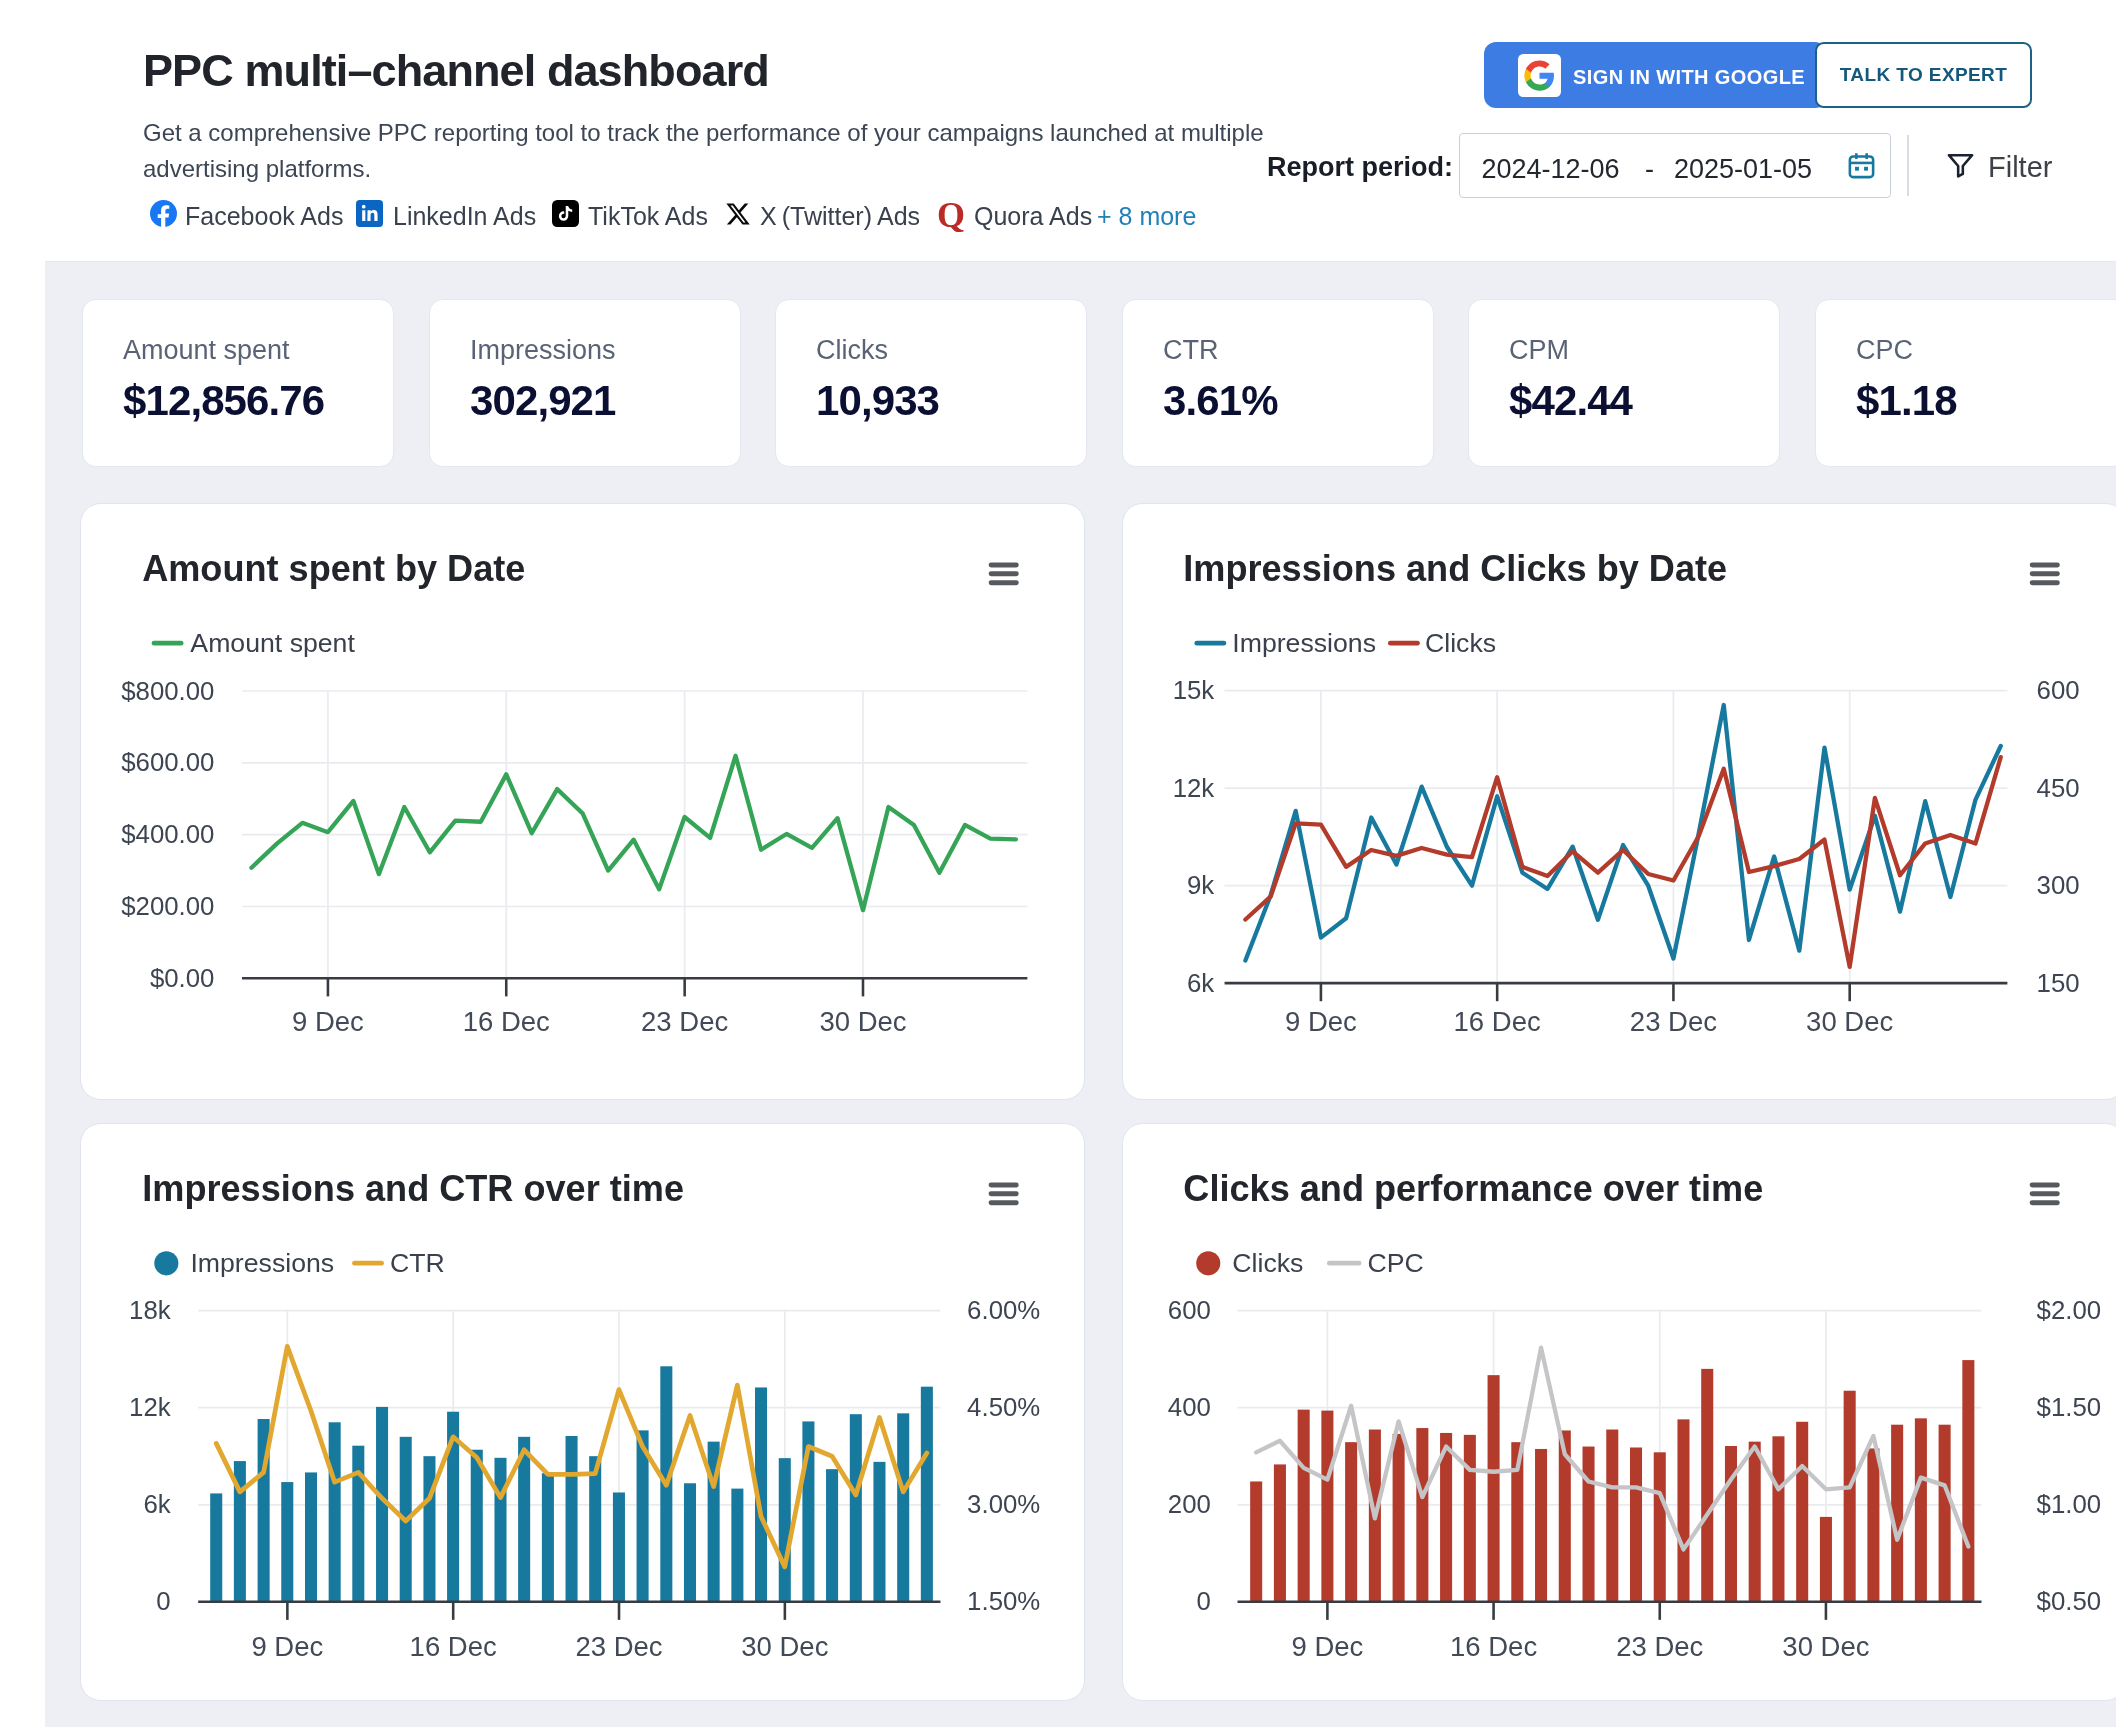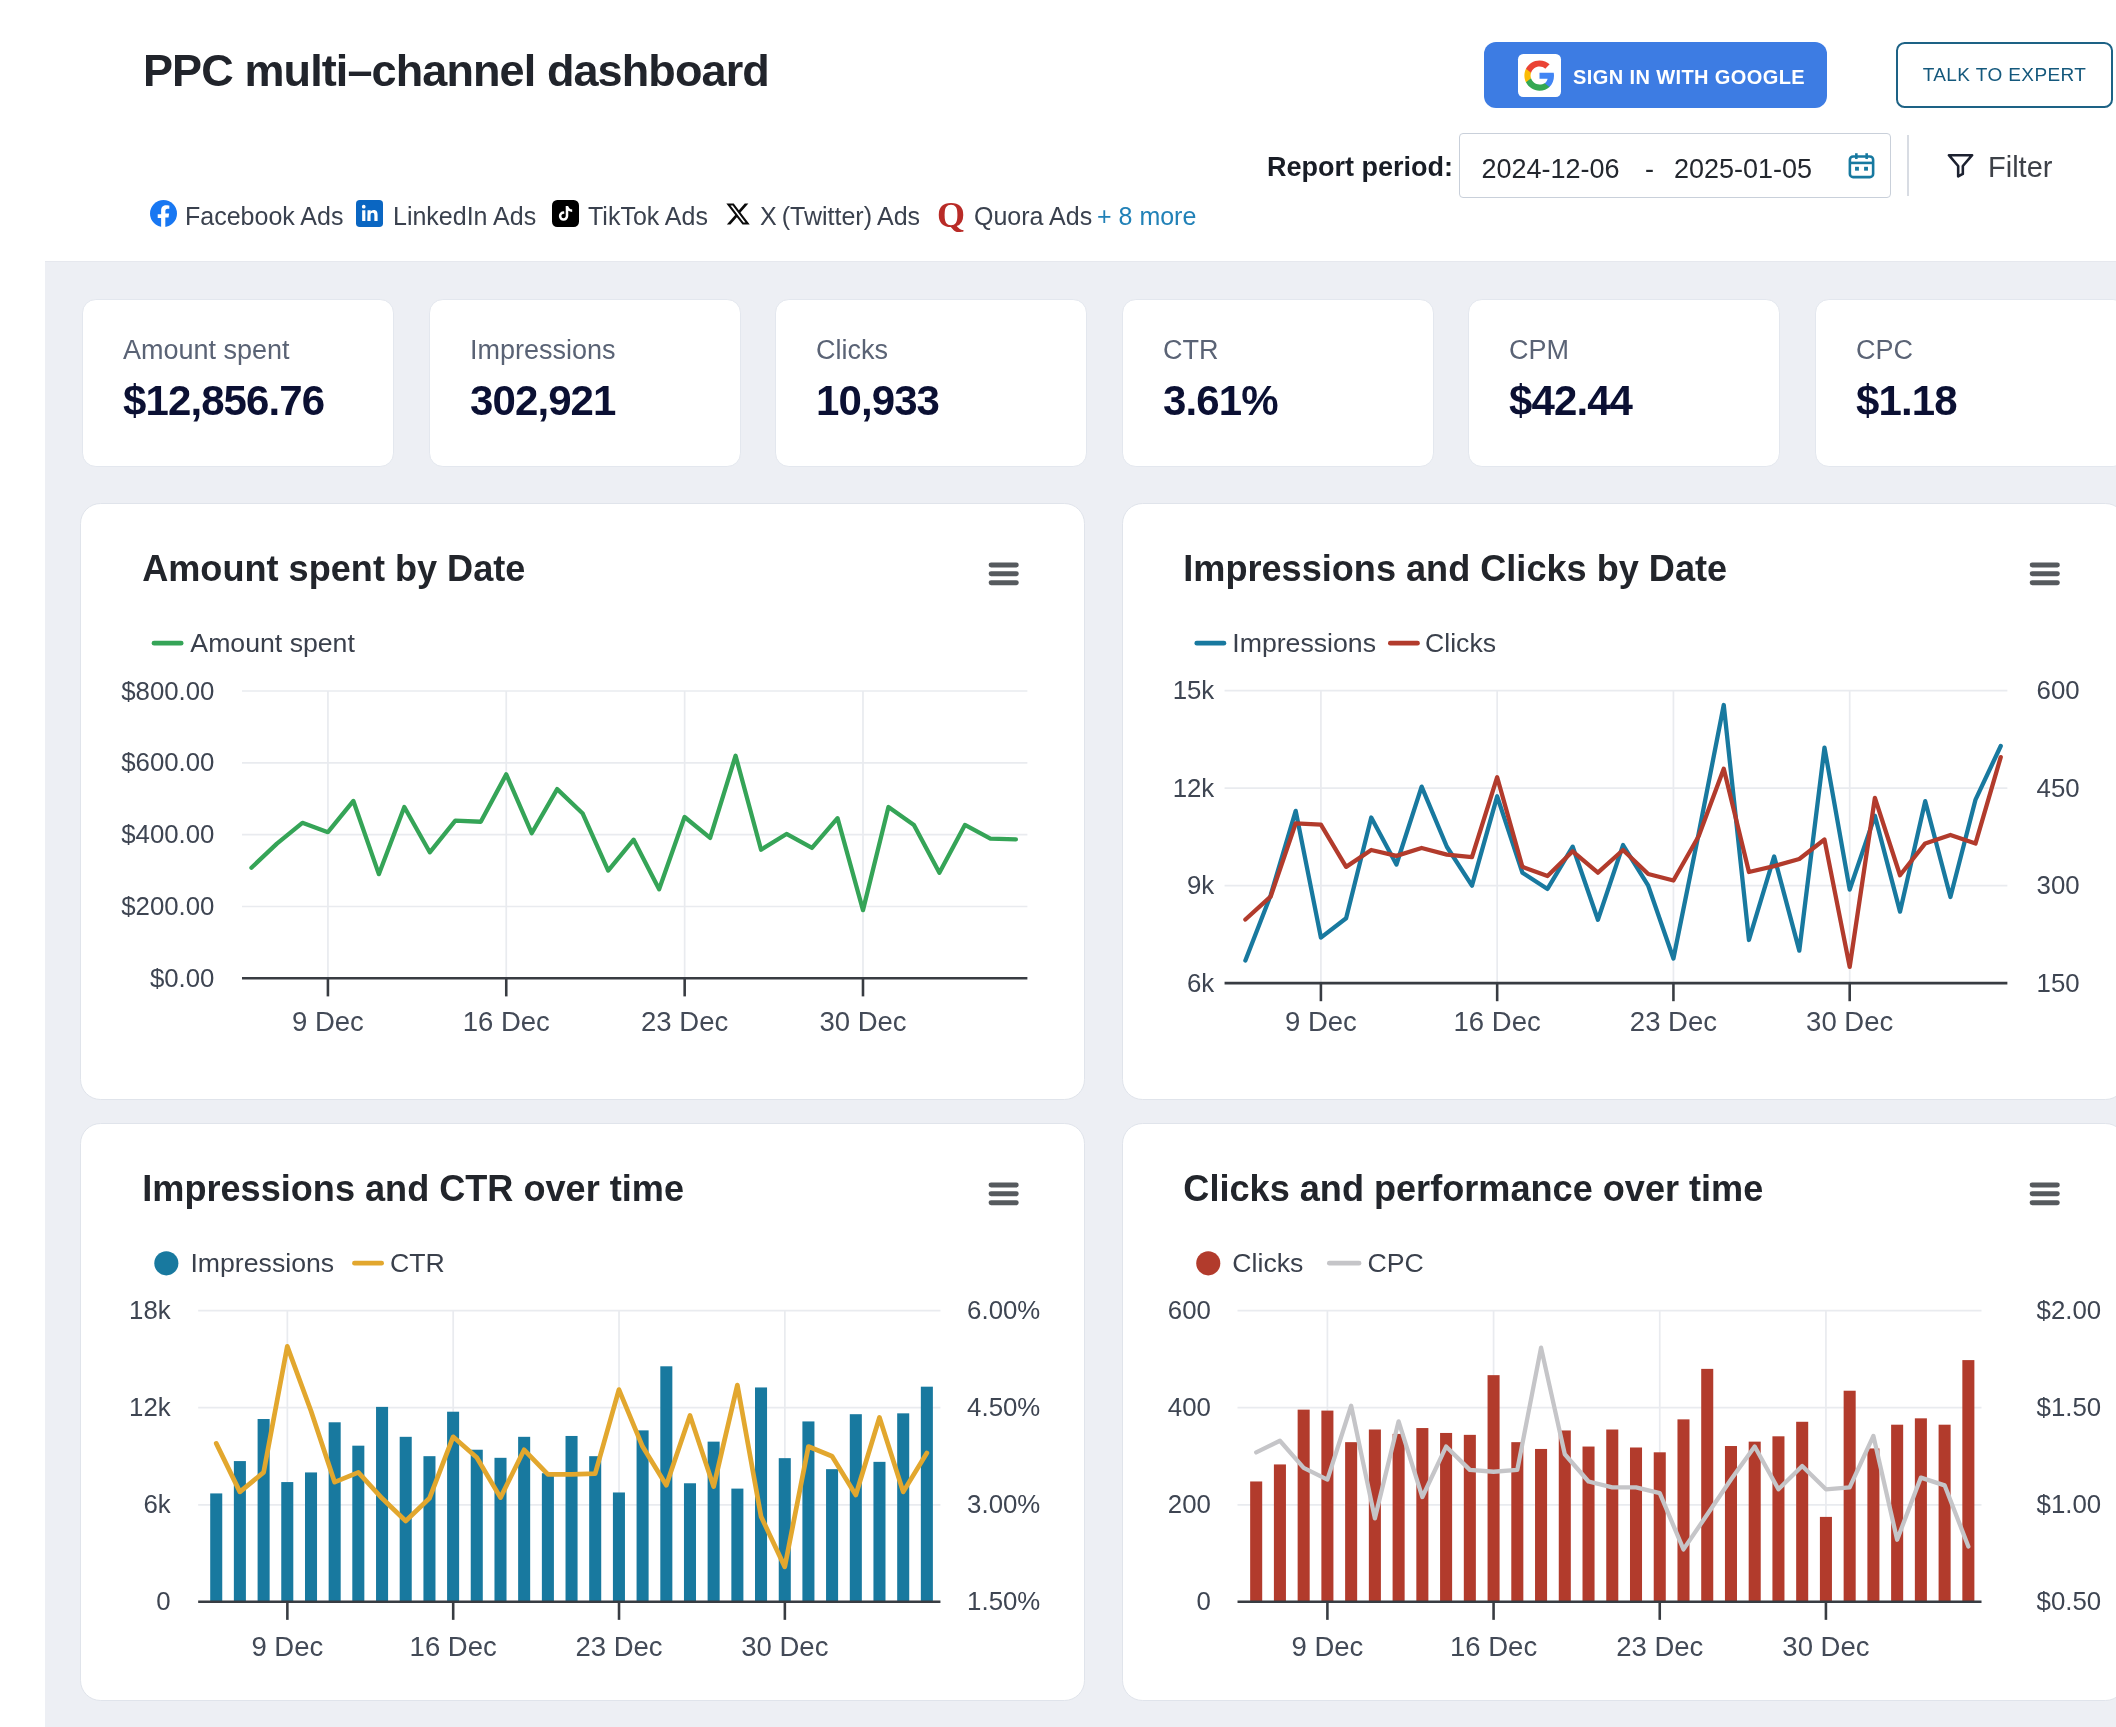--- a/index.html
+++ b/index.html
@@ -3,34 +3,35 @@
 * { margin:0; padding:0; box-sizing:border-box; }
 body { font-family:"Liberation Sans", sans-serif; }
 #page { position:relative; width:2117px; height:1728px; background:#edeff4; overflow:hidden;margin-left:45px; }
 #hdr { position:absolute; left:0; top:0; width:2117px; height:262px; background:#fff; border-bottom:1.7px solid #e6e8ee; }
 #h1 { position:absolute; left:98px; top:45px; font-size:45px; font-weight:bold; color:#21242b; letter-spacing:-0.9px; }
 #sub { position:absolute; left:98px; top:115px; font-size:24px; line-height:36px; color:#3d4654; white-space:nowrap; }
 .plab { position:absolute; top:202px; font-size:25px; color:#3a414e; }
 .btn-g { position:absolute; left:1439px; top:42px; width:343px; height:66px; background:#3d7ce3; border-radius:12px; }
 .btn-g span { position:absolute; left:89px; top:24px; color:#fff; font-size:20px; font-weight:bold; letter-spacing:0.4px; white-space:nowrap; }
 .gtile { position:absolute; left:34px; top:12px; width:43px; height:43px; background:#fff; border-radius:5.2px; }
-.btn-t { position:absolute; left:1851px; top:42px; width:217px; height:66px; background:#fff; border:2.6px solid #1d6285; border-radius:8.6px; color:#14587c; font-size:19px; font-weight:normal; letter-spacing:0.4px; text-align:center; line-height:61px; white-space:nowrap; }
+.btn-t { position:absolute; left:1770px; top:42px; width:217px; height:66px; background:#fff; border:2.6px solid #1d6285; border-radius:8.6px; color:#14587c; font-size:19px; font-weight:bold; letter-spacing:0.4px; text-align:center; line-height:61px; white-space:nowrap; }
 #repl { position:absolute; left:1222px; top:152px; font-size:27px; font-weight:bold; color:#191d26; }
 #datebox { position:absolute; left:1414px; top:133px; width:432px; height:65px; background:#fff; border:1.7px solid #c9d0da; border-radius:4px; }
 #datebox .dt { position:absolute; top:20px; font-size:27px; color:#23272e; }
 #vline { position:absolute; left:1862px; top:135px; width:1.7px; height:61px; background:#d8dce3; }
 #filter { position:absolute; left:1943px; top:151px; font-size:29px; color:#3d4148; }
 .kpi { position:absolute; top:299px; width:312px; height:168px; background:#fff; border:1.7px solid #e3e7ee; border-radius:13.8px; }
 .kpi-lab { position:absolute; left:40px; top:35px; font-size:27px; color:#5a6375; }
 .kpi-val { position:absolute; left:40px; top:77px; font-size:42px; font-weight:bold; color:#0b1033; letter-spacing:-0.9px; }
 .card { position:absolute; background:#fff; border:1.7px solid #e0e4eb; border-radius:20.6px; }
 </style></head><body>
 <div id="page">
 <div id="hdr">
   <div id="h1">PPC multi–channel dashboard</div>
+  <div id="sub">Get a comprehensive PPC reporting tool to track the performance of your campaigns launched at multiple<br>advertising platforms.</div>
   <svg style="position:absolute;left:105px;top:200px" width="27" height="27" viewBox="0 0 36 36">
 <circle cx="18" cy="18" r="18" fill="#1877F2"></circle>
 <path fill="#fff" d="M24.7 23.2l.8-5.2h-5v-3.4c0-1.4.7-2.8 2.95-2.8h2.3V7.35S23.7 7 21.7 7c-4.15 0-6.87 2.5-6.87 7.07V18.9H10.3v5.2h4.53V36c.9.14 1.84.22 2.8.22.95 0 1.89-.08 2.8-.22V23.2h4.27z"></path>
 </svg>
       <div class="plab" style="left:140px">Facebook Ads</div>
   <svg style="position:absolute;left:311px;top:200px" width="27" height="27" viewBox="0 0 36 36">
 <rect width="36" height="36" rx="5" fill="#0A66C2"></rect>
 <path fill="#fff" d="M8.2 13.7h4.3V28H8.2zM10.3 6.4a2.5 2.5 0 1 1 0 5 2.5 2.5 0 0 1 0-5zM15.4 13.7h4.1v2h.06c.57-1.08 1.97-2.22 4.06-2.22 4.34 0 5.14 2.86 5.14 6.58V28h-4.28v-7.06c0-1.68-.03-3.85-2.35-3.85-2.35 0-2.71 1.83-2.71 3.73V28h-4.28z"></path>
 </svg>
       <div class="plab" style="left:348px">LinkedIn Ads</div>

